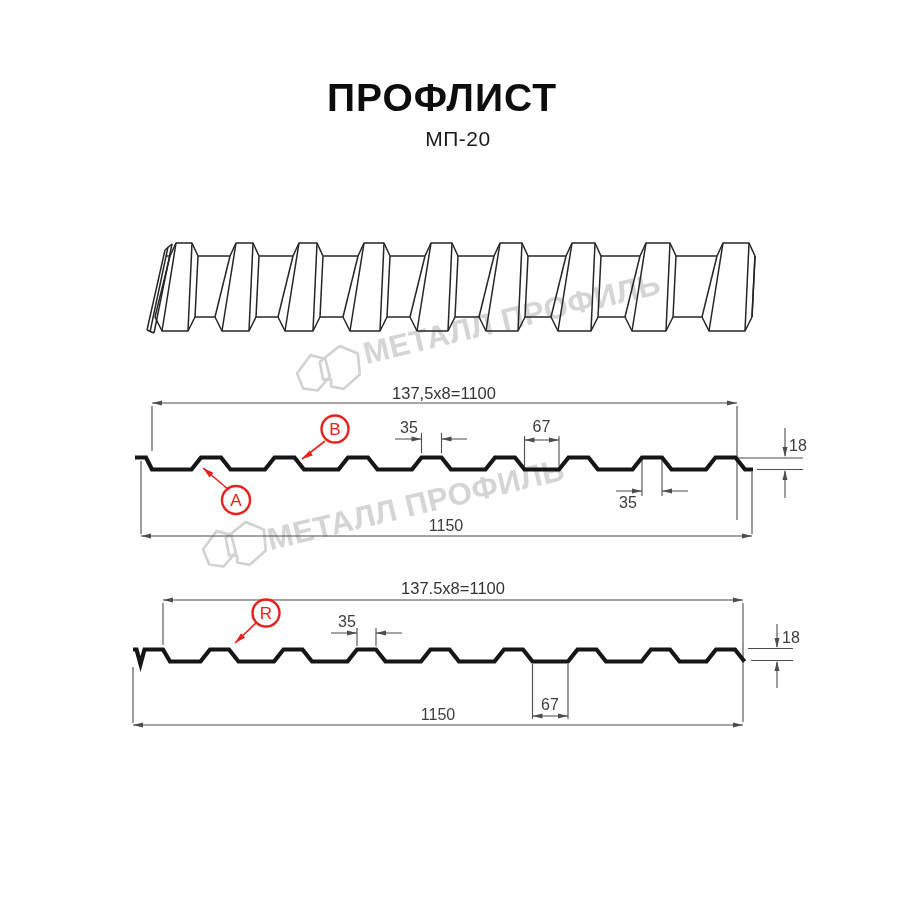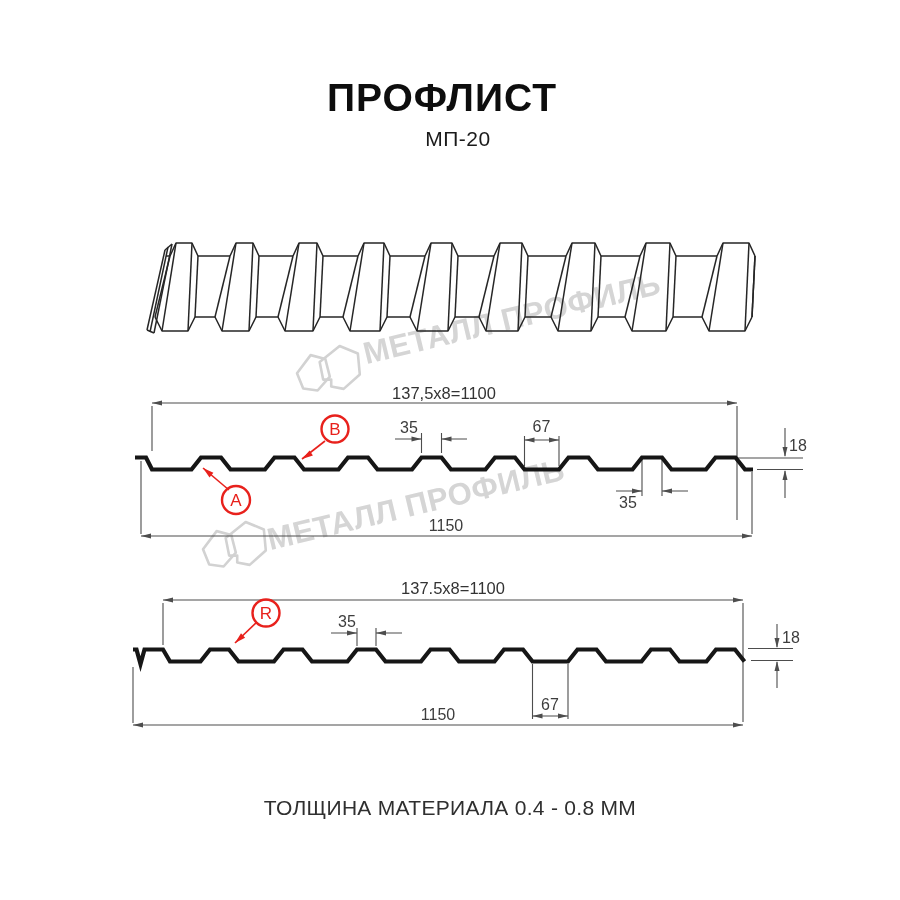--- a/index.html
+++ b/index.html
@@ -217,14 +217,13 @@
         <polygon points="133.0,725.0 143.0,722.5 143.0,727.5" fill="#4d4d4d"></polygon>
         <polygon points="743.0,725.0 733.0,727.5 733.0,722.5" fill="#4d4d4d"></polygon>
         <polygon points="777.0,648.0 774.5,638.0 779.5,638.0" fill="#4d4d4d"></polygon>
         <polygon points="777.0,661.0 779.5,671.0 774.5,671.0" fill="#4d4d4d"></polygon>
         <polygon points="302.0,459.0 309.6,450.5 312.9,455.5" fill="#e8211c"></polygon>
         <polygon points="203.0,468.0 213.4,472.8 209.5,477.4" fill="#e8211c"></polygon>
         <polygon points="235.0,643.0 241.0,633.3 245.1,637.7" fill="#e8211c"></polygon>
       </g>
   </svg>
 
-  <div class="caption">ТОЛЩИНА МАТЕРИАЛА 0.4 - 0.8 ММ</div>
 </div>
 
 </body></html>

